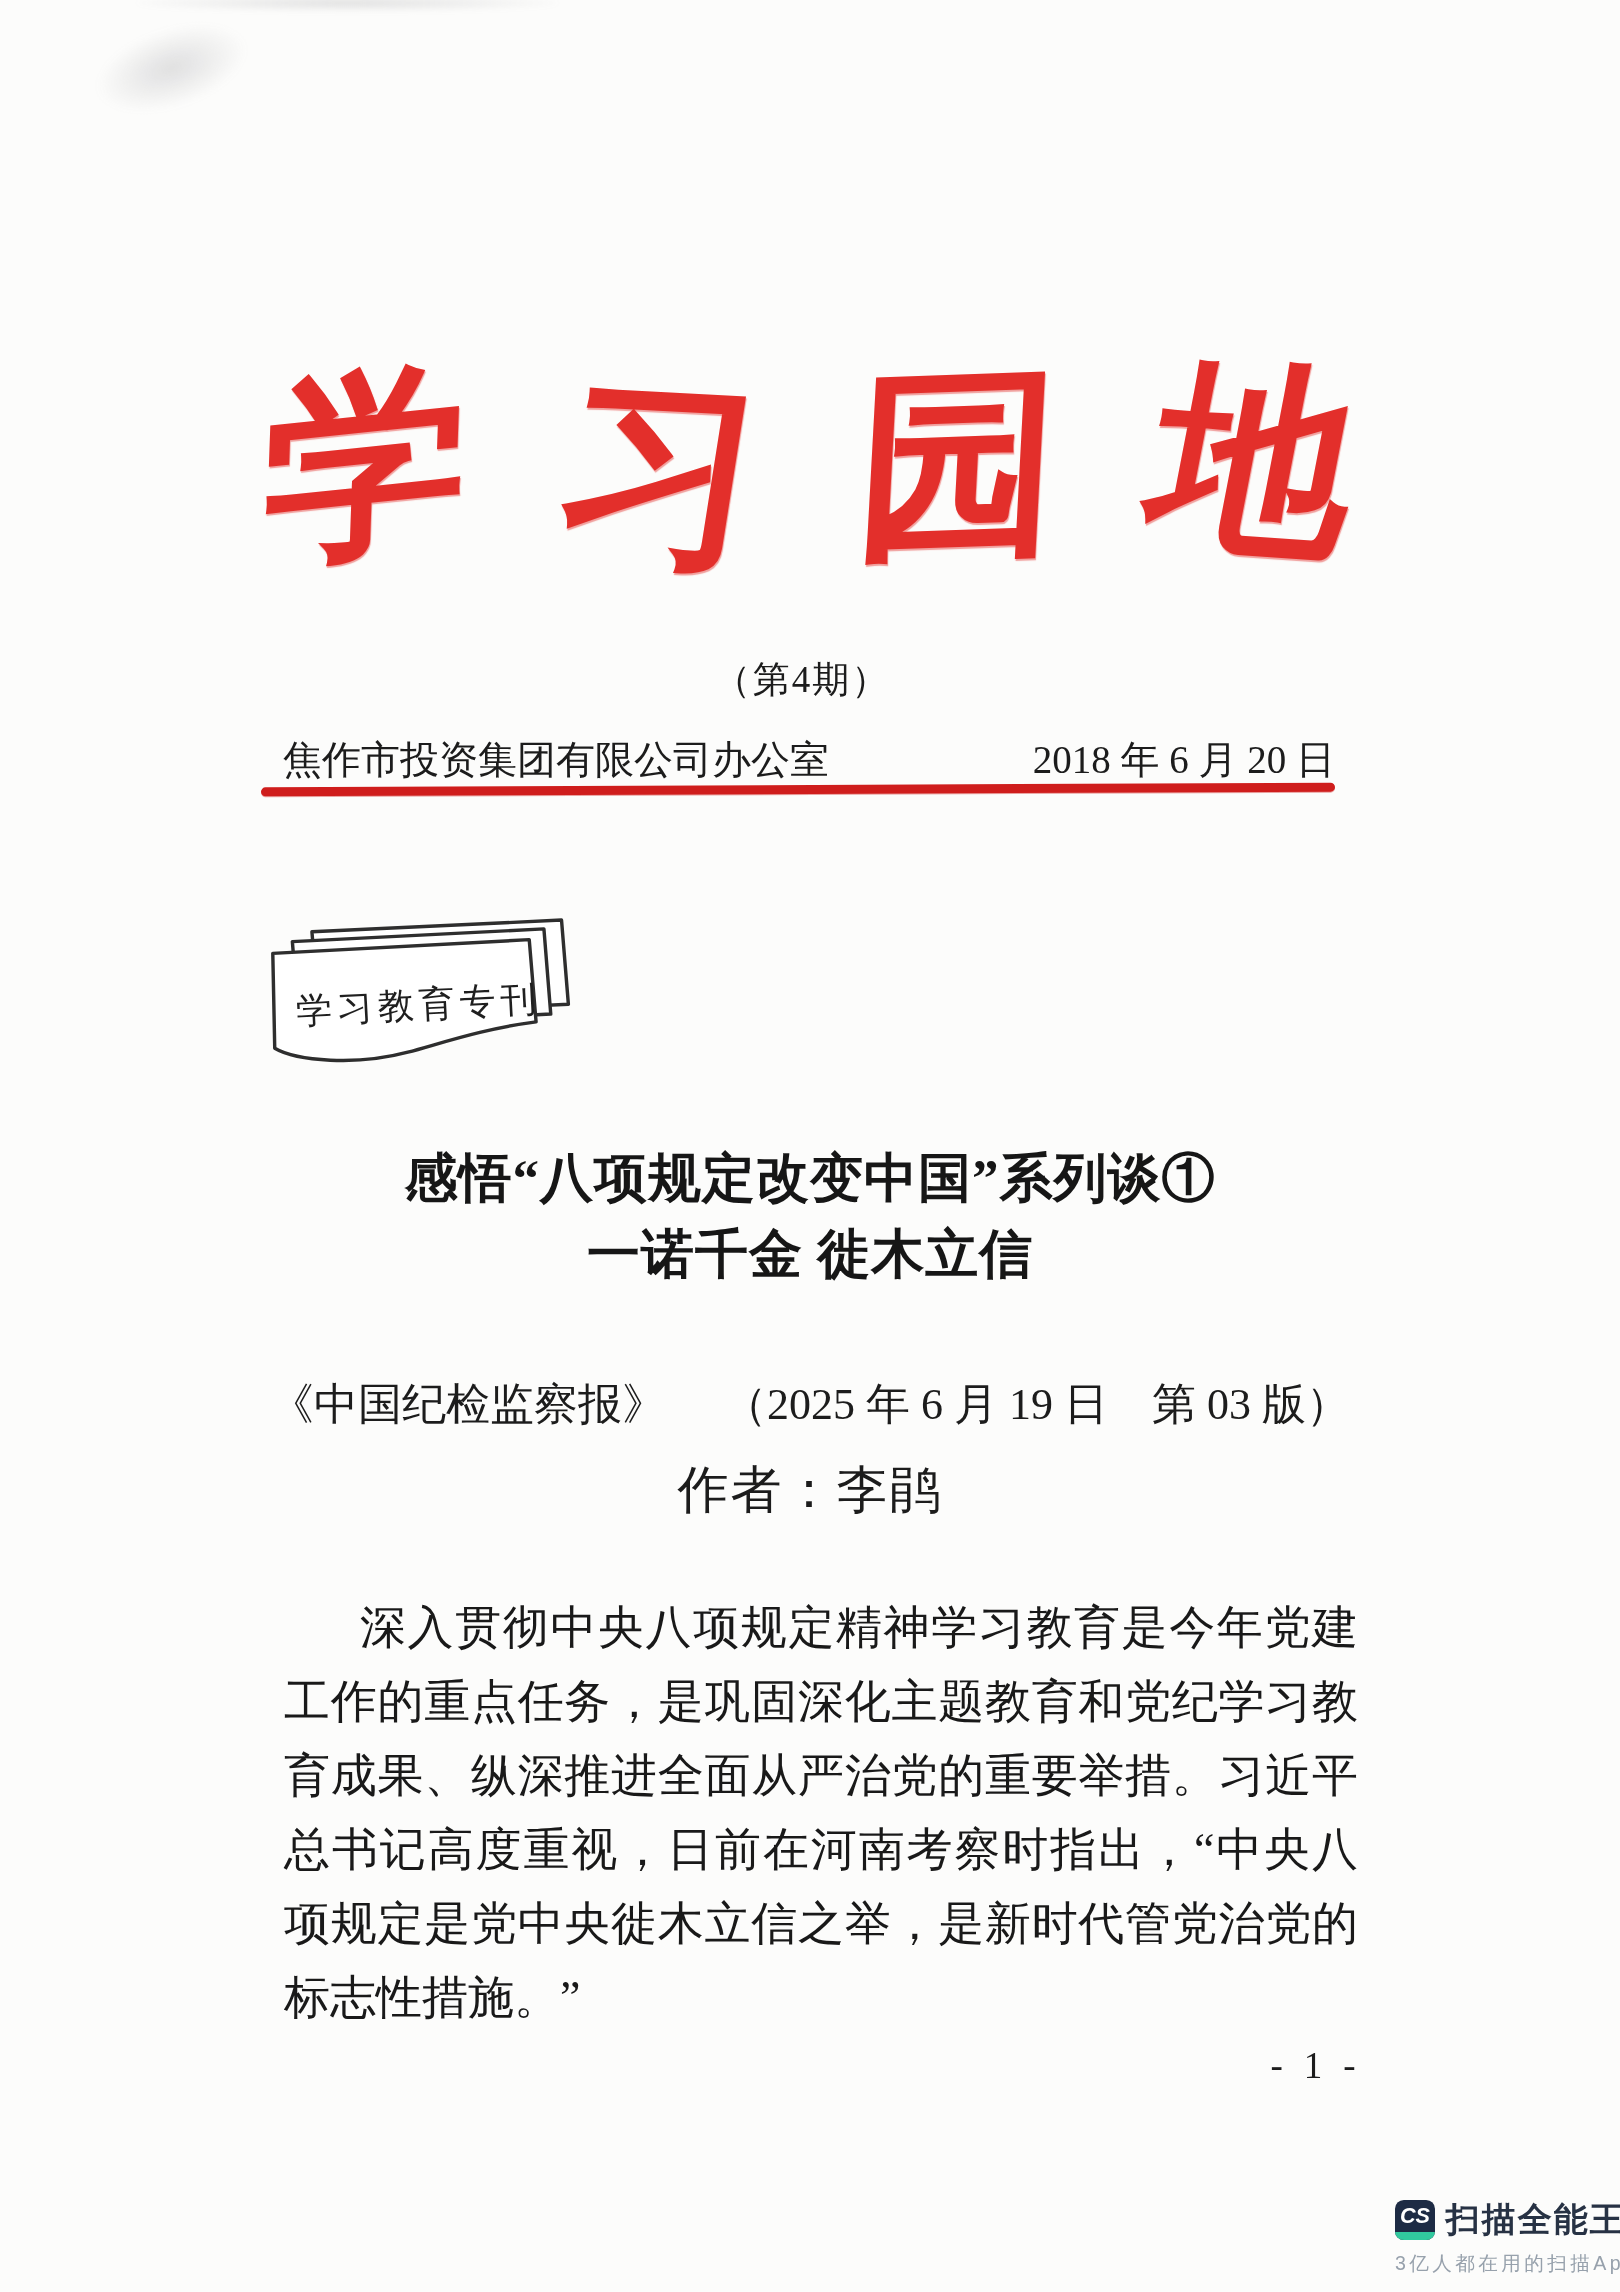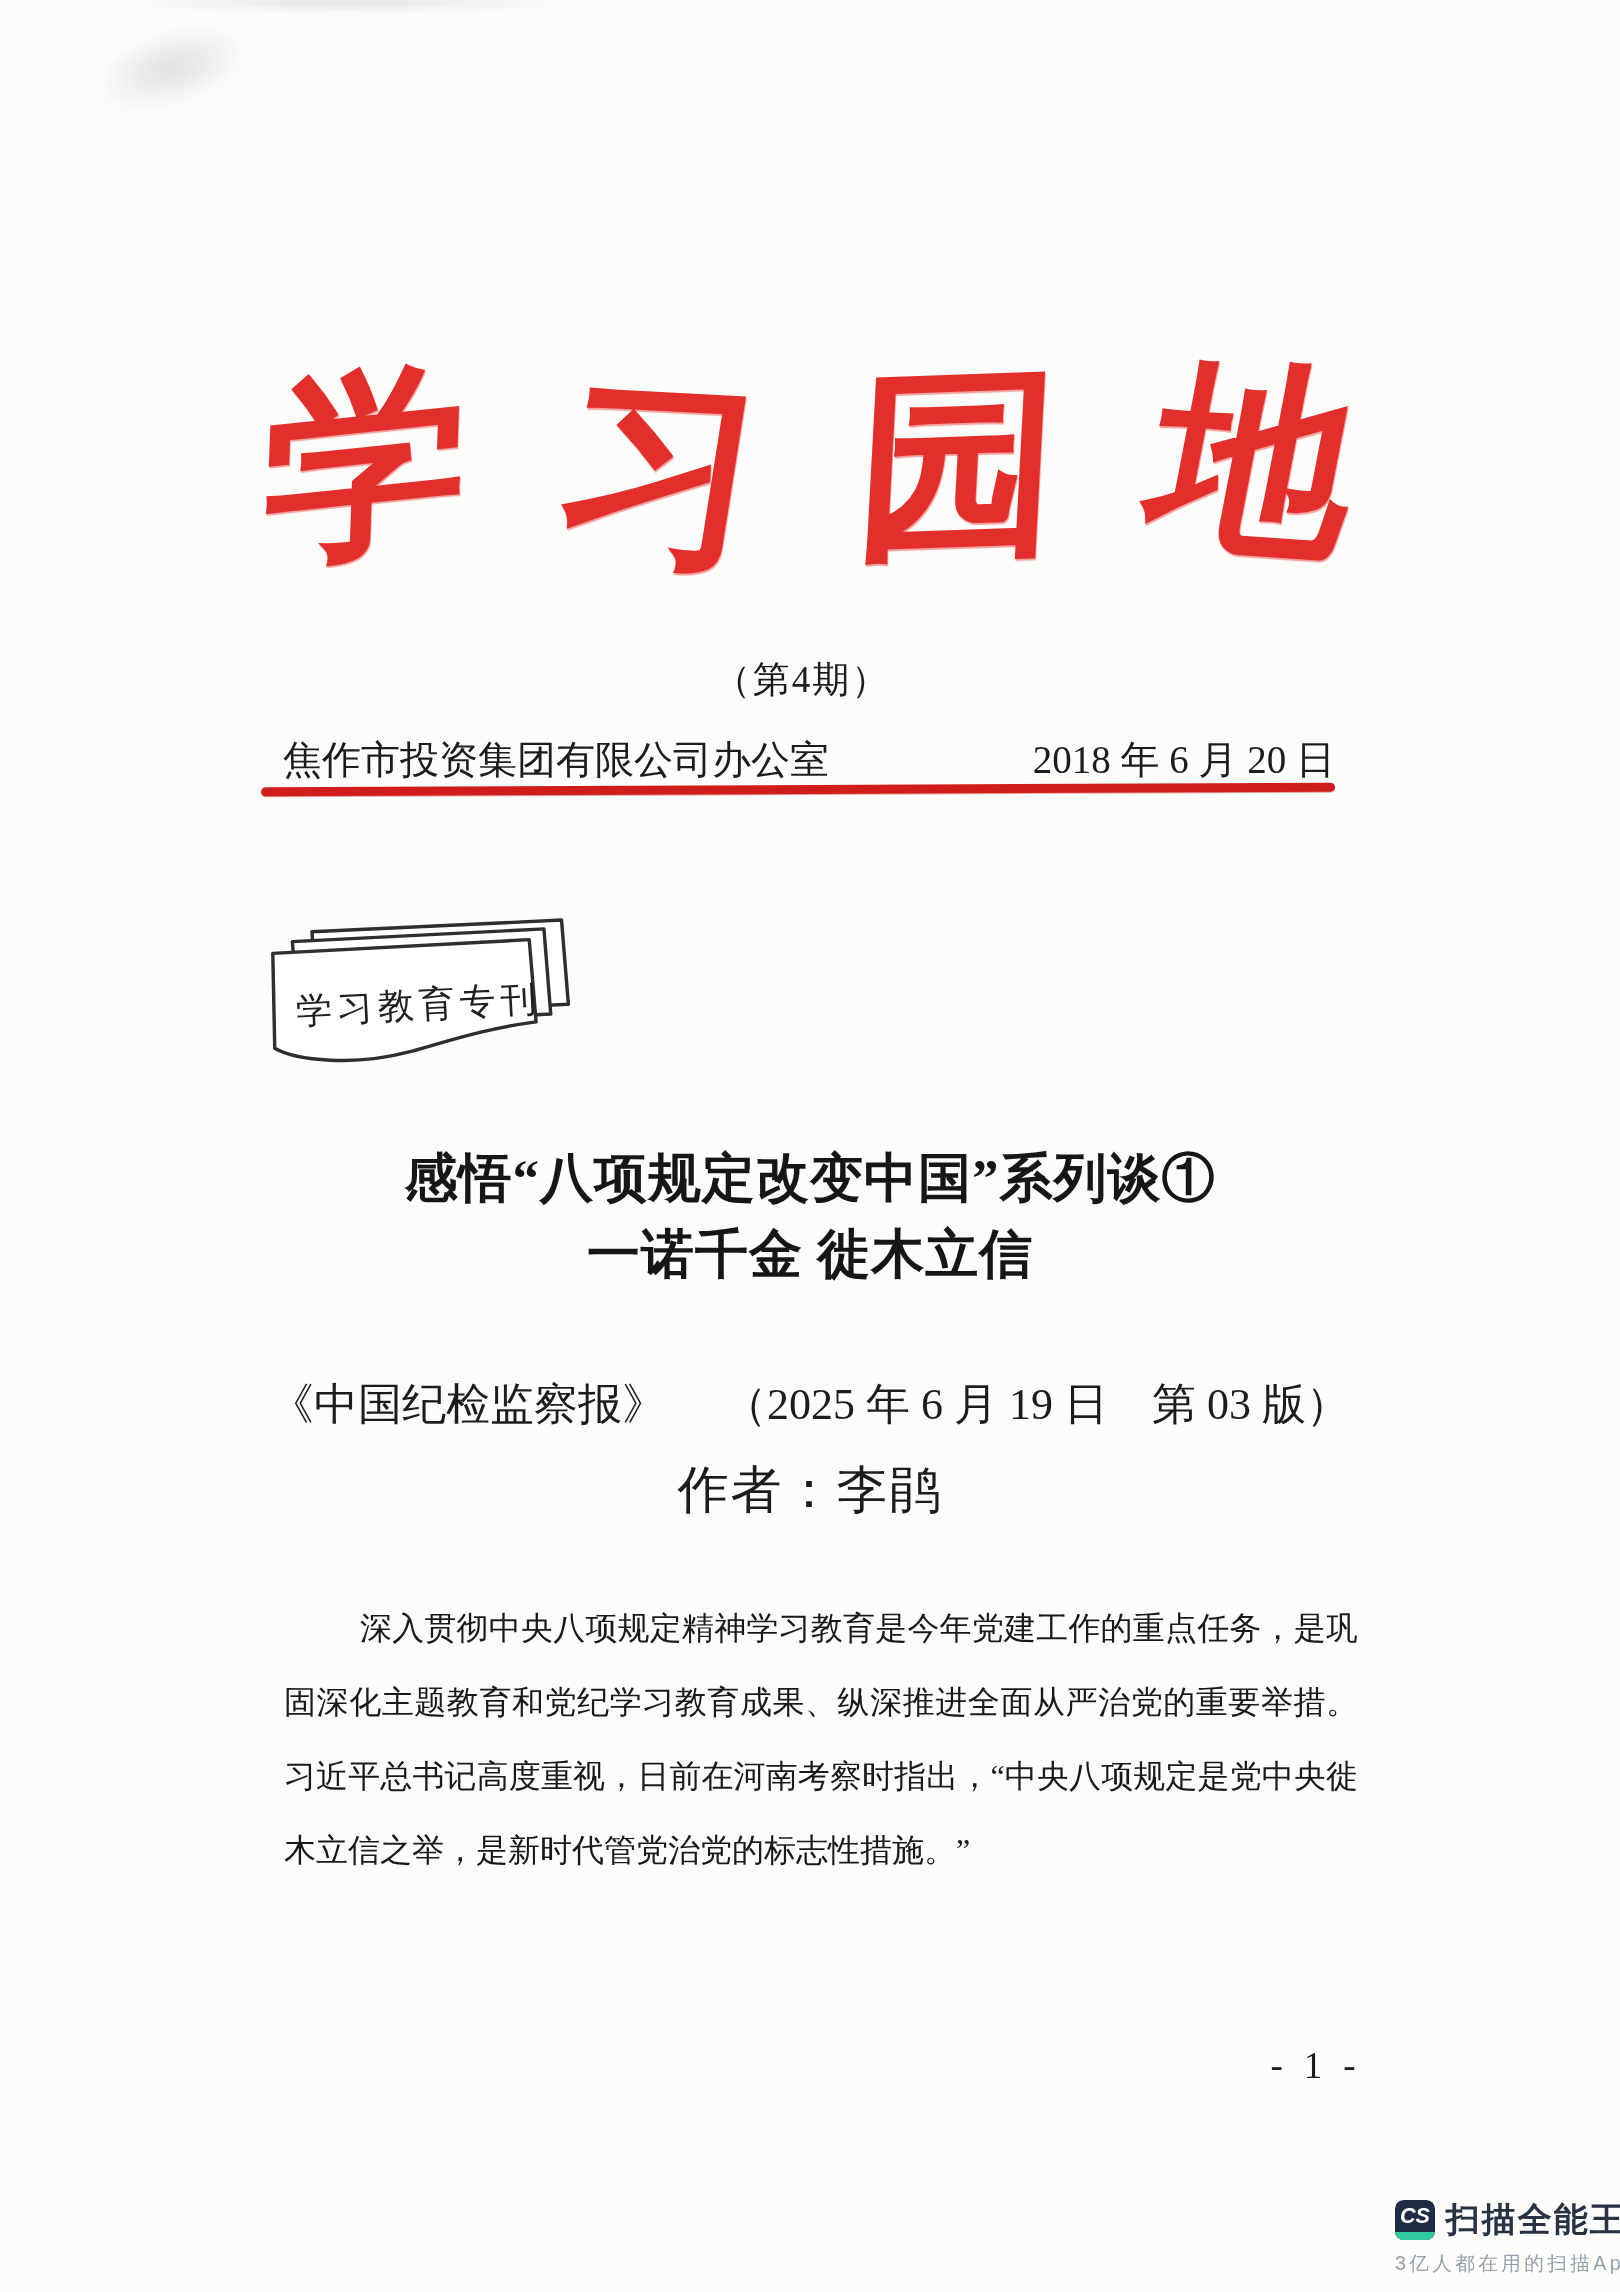--- a/index.html
+++ b/index.html
@@ -79,21 +79,21 @@
     position:absolute;left:0;right:0;top:1375px;
     display:flex;justify-content:center;gap:57px;
     font-size:44px;
   }
   .author-line{
     position:absolute;left:0;right:0;top:1456px;
     text-align:center;font-size:51px;letter-spacing:2px;
   }
   .body-text{
     position:absolute;left:284px;top:1591px;width:1074px;
-    font-size:32px;line-height:74px;
+    font-size:46px;line-height:74px;
     text-align:justify;text-indent:76px;
     word-break:break-all;line-break:anywhere;
     color:#191919;
   }
   .page-number{
     position:absolute;left:1262px;top:2044px;width:108px;
     text-align:center;font-size:37px;letter-spacing:5.9px;
   }
   
   .watermark{

